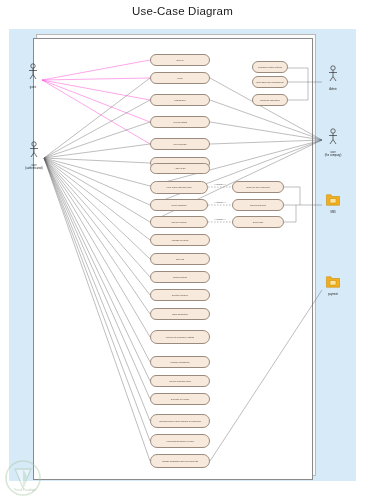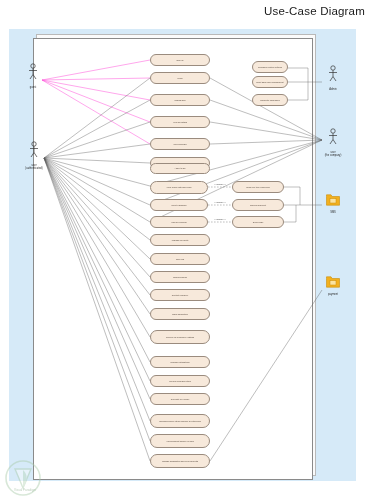--- a/index.html
+++ b/index.html
@@ -3,21 +3,21 @@
 <meta charset="utf-8">
 <style>
   html,body{margin:0;padding:0;}
   body{
     width:365px;height:500px;background:#ffffff;
     font-family:"Liberation Sans",sans-serif;
     overflow:hidden;position:relative;
   }
   #title{
     position:absolute;left:0;top:5px;width:365px;
-    text-align:right;font-size:11.5px;color:#1a1a1a;
+    text-align:center;font-size:11.5px;color:#1a1a1a;
     letter-spacing:.2px;
   }
   #panel{
     position:absolute;left:9px;top:29px;width:347px;height:452px;
     background:#d6eaf8;
   }
   #boundary-shadow{
     position:absolute;left:36px;top:34px;width:278px;height:440px;
     background:#fbfbfb;border:1px solid #b9b9b9;
   }

